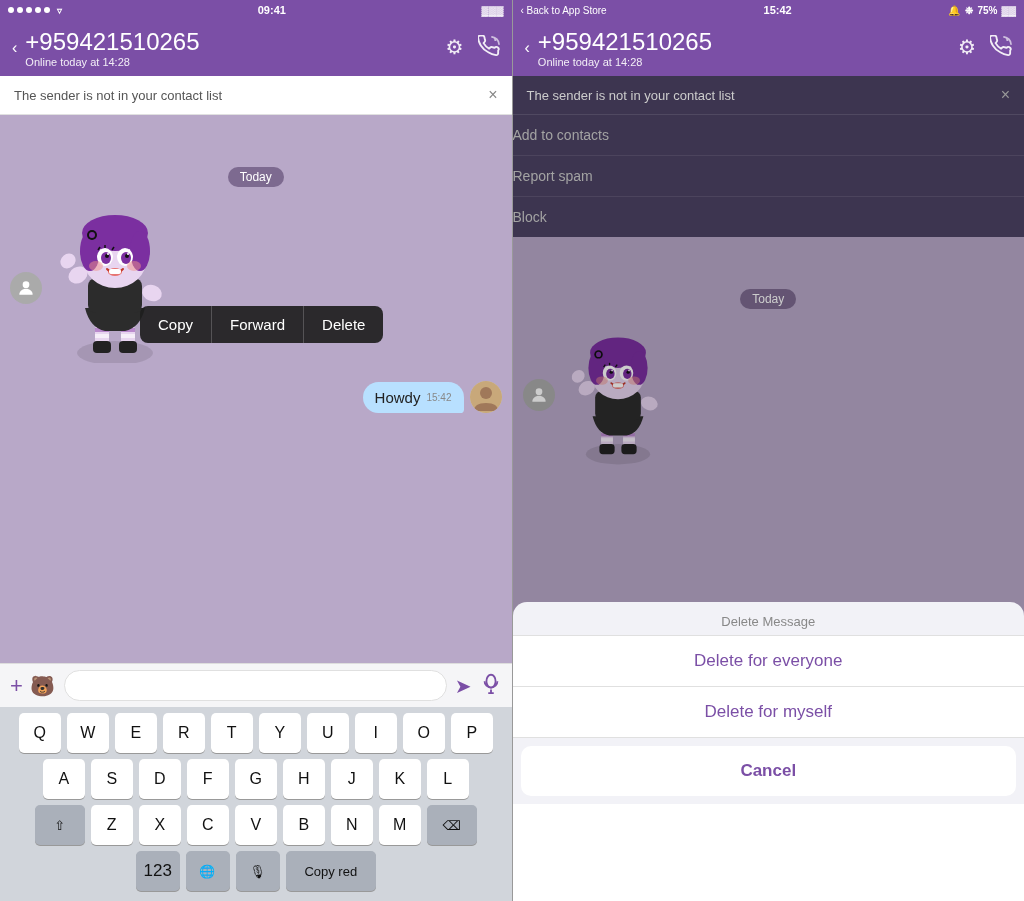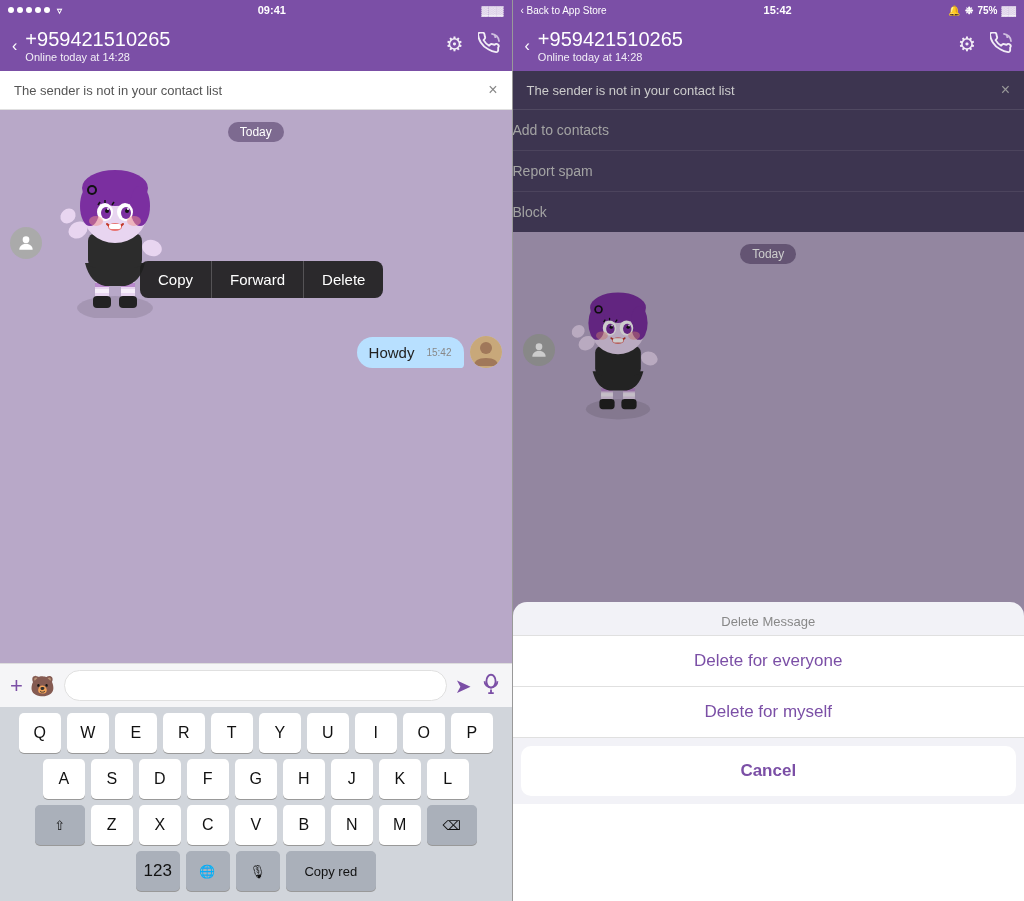--- a/index.html
+++ b/index.html
@@ -49,21 +49,21 @@
     }
     .back-btn {
       color: white;
       font-size: 16px;
       cursor: pointer;
       display: flex;
       align-items: center;
       gap: 2px;
     }
     .header-info { flex: 1; }
-    .header-phone { font-size: 20px; font-weight: 400; }
+    .header-phone { font-size: 24px; font-weight: 400; }
     .header-status { font-size: 11px; opacity: 0.9; }
     .header-icons { display: flex; gap: 14px; }
     .header-icon { font-size: 20px; color: white; opacity: 0.9; cursor: pointer; }
 
     
     .notification-bar {
       background: white;
       padding: 10px 14px;
       display: flex;
       align-items: center;
@@ -80,20 +80,21 @@
       background: #b8a8c8;
       position: relative;
       overflow: hidden;
     }
 
     
     .date-badge {
       display: flex;
       justify-content: center;
       padding: 12px 0;
+      margin-top: 40px;
     }
     .date-badge-inner {
       background: rgba(100,80,120,0.7);
       color: white;
       border-radius: 12px;
       padding: 3px 12px;
       font-size: 12px;
     }
 
     
@@ -162,21 +163,21 @@
       gap: 6px;
     }
     .outgoing-bubble {
       background: #b8e0ff;
       border-radius: 16px 16px 4px 16px;
       padding: 7px 12px;
       font-size: 15px;
       color: #222;
       display: flex;
       align-items: center;
-      gap: 12px;
+      gap: 6px;
     }
     .msg-time { font-size: 10px; color: #888; }
     .outgoing-avatar {
       width: 32px;
       height: 32px;
       border-radius: 50%;
       overflow: hidden;
       background: #ccc;
     }
 

